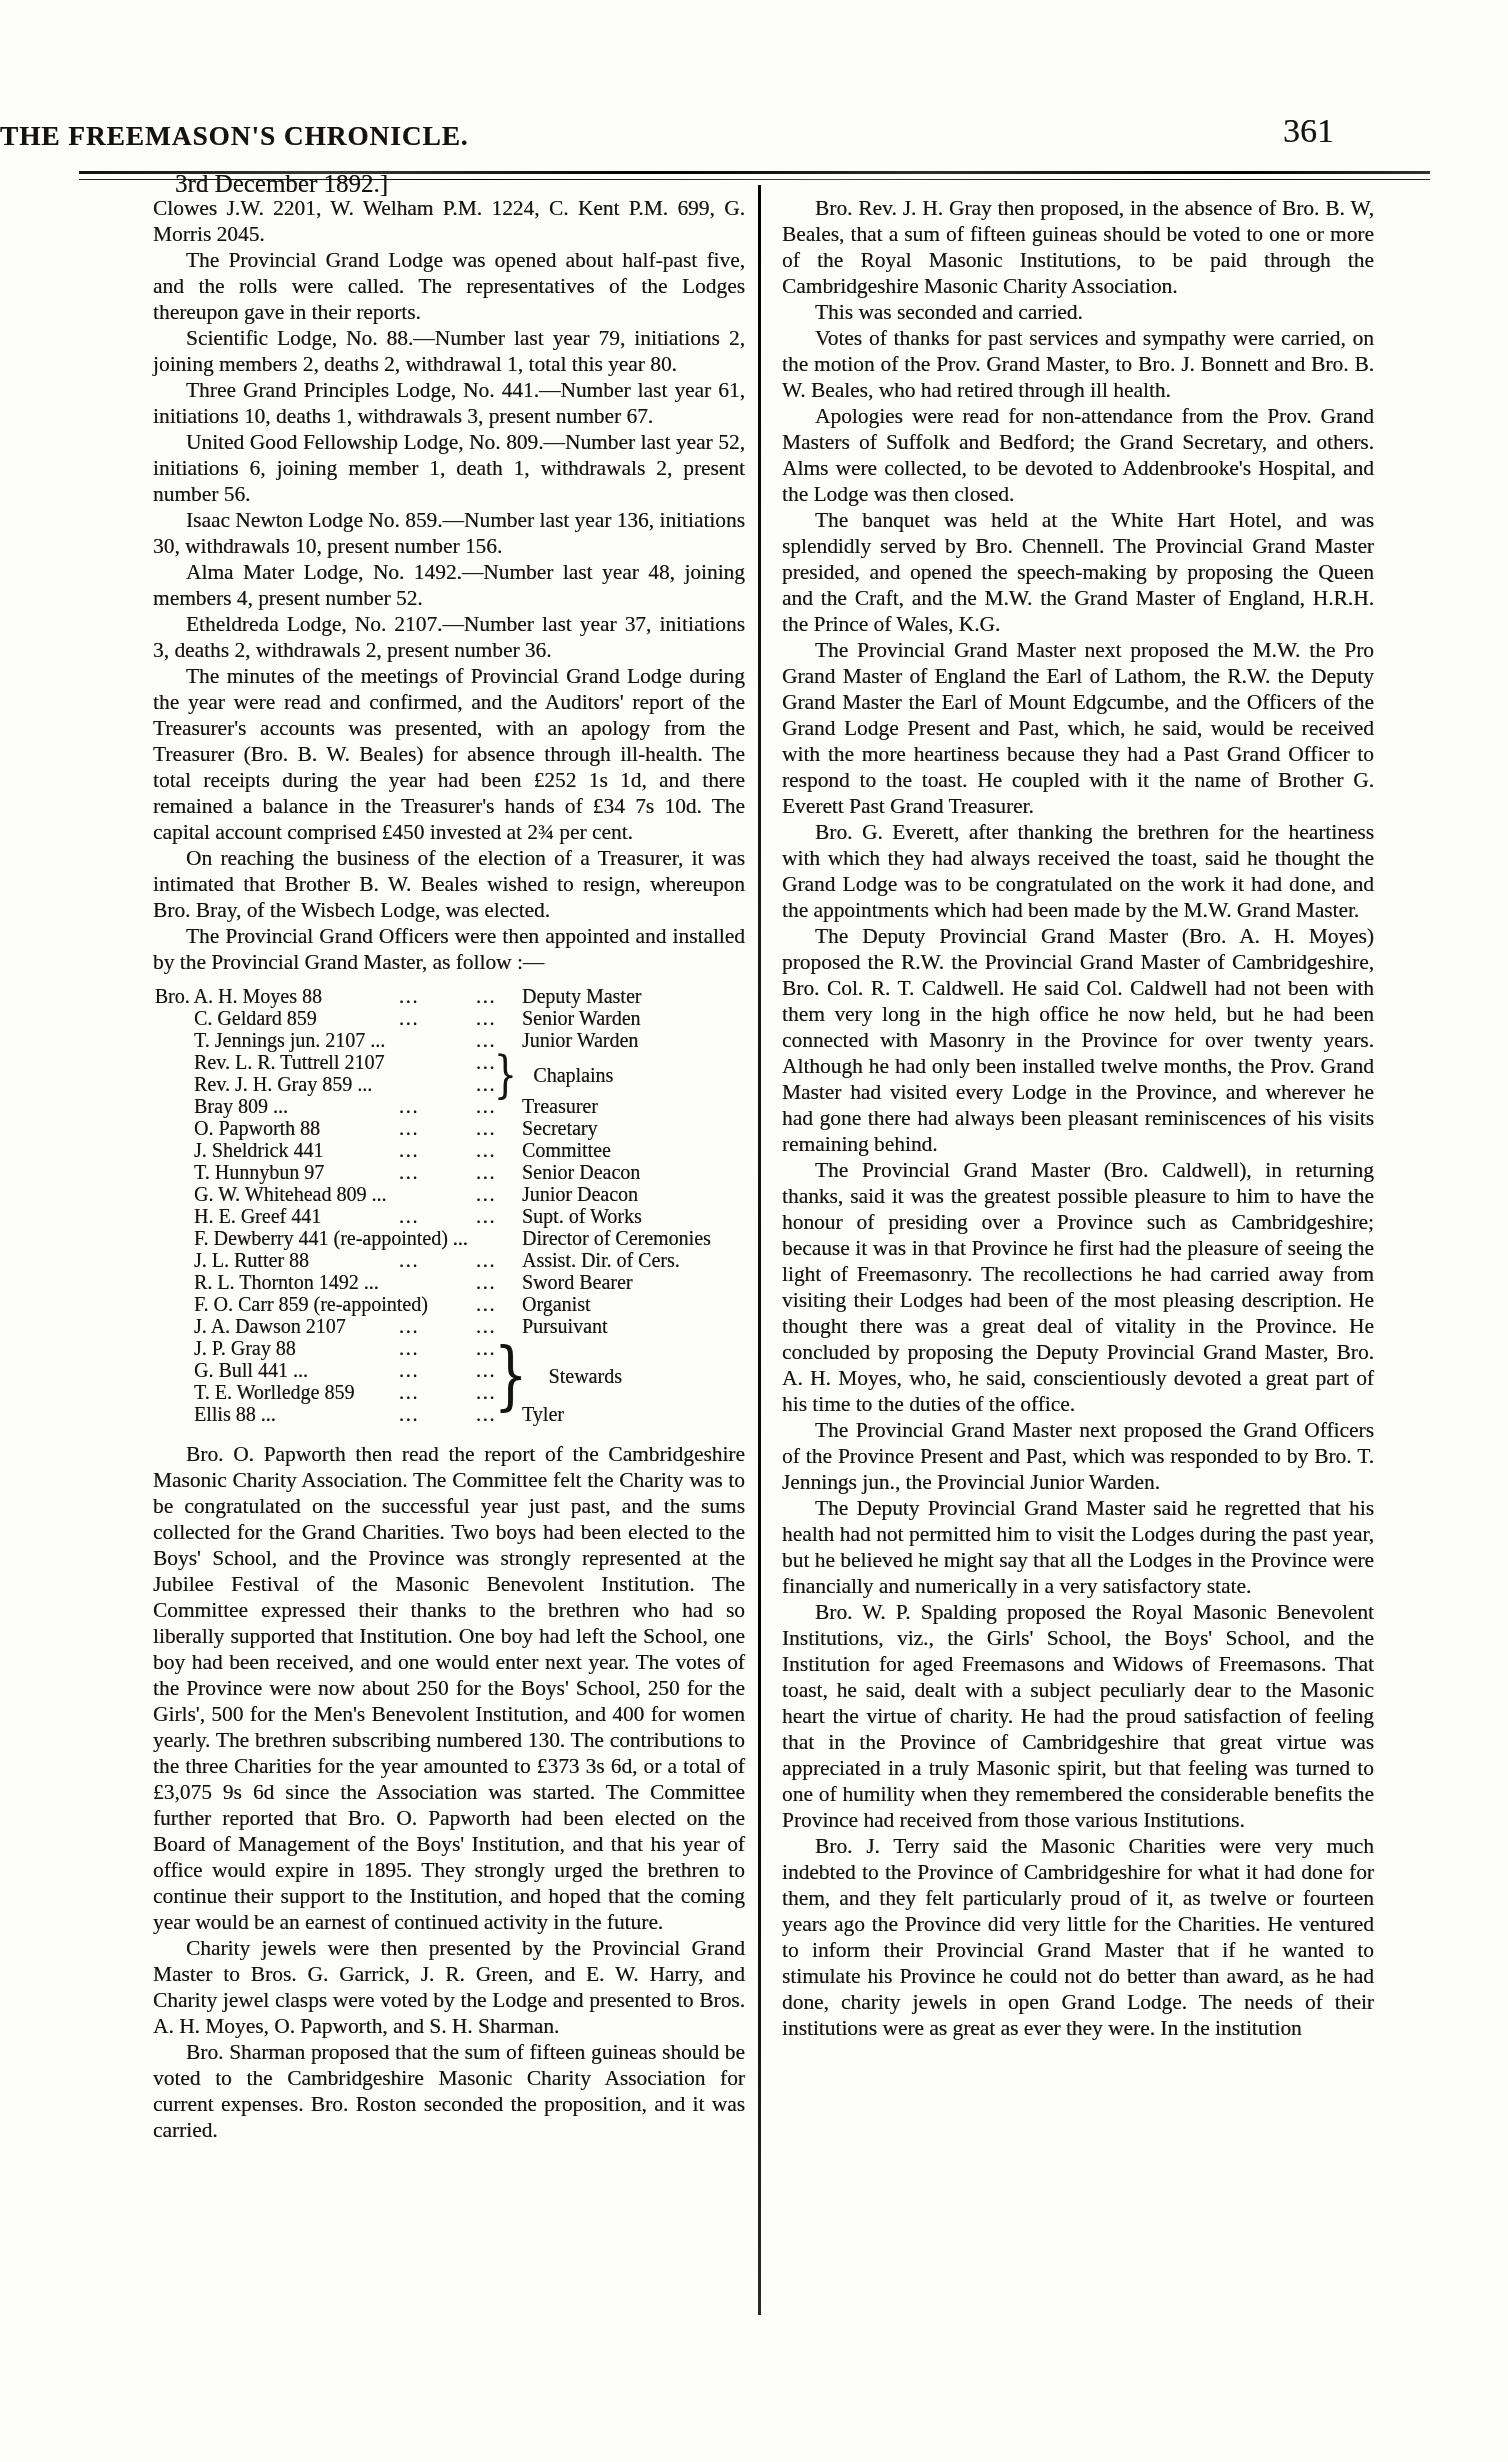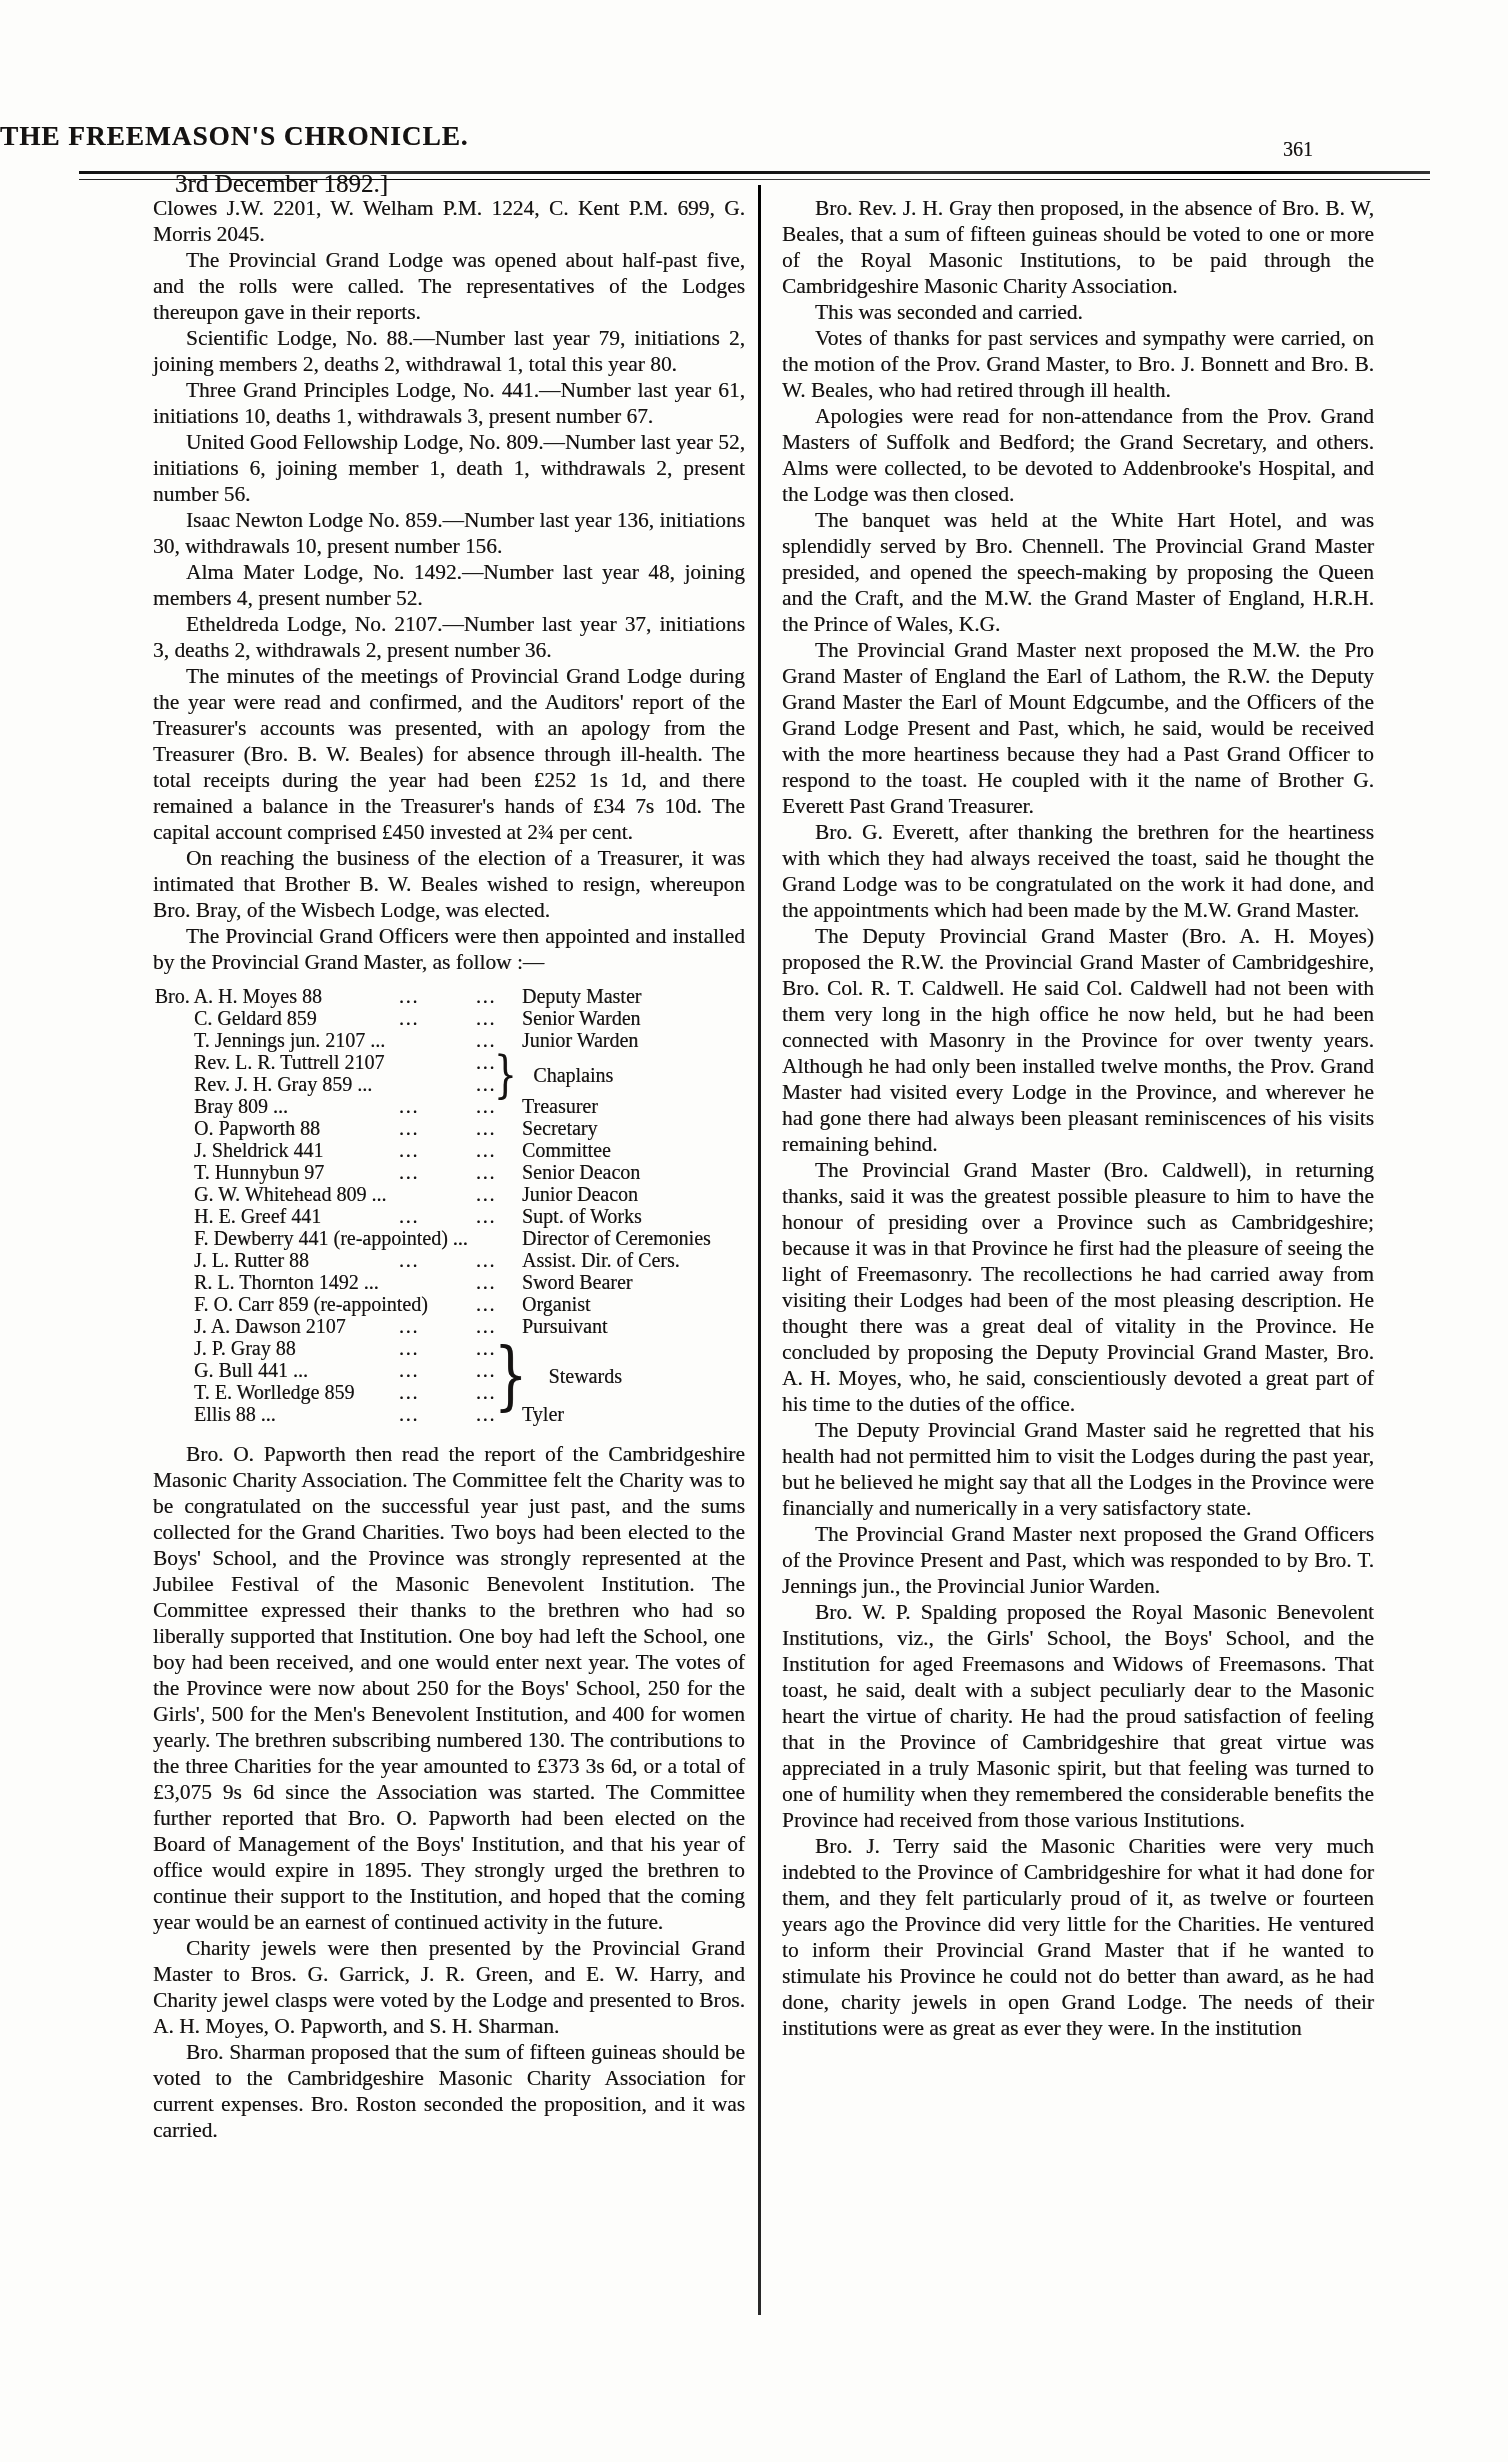--- a/index.html
+++ b/index.html
@@ -5,21 +5,21 @@
   html, body { margin:0; padding:0; background:#ffffff; }
   .page {
     position:relative; width:1508px; height:2462px;
     background:#fdfdfb; overflow:hidden;
     font-family:"Liberation Serif","DejaVu Serif",serif;
     color:#151312;
     text-shadow:0.3px 0 0 rgba(25,20,18,0.55);
   }
   .hdr-date { position:absolute; left:175px; top:125px; font-size:25px; white-space:nowrap;margin-top:45px; }
   .hdr-title { position:absolute; left:0; right:0; top:121px; text-align:left; font-size:27.4px; font-weight:bold; letter-spacing:0.9px; }
-  .hdr-page { position:absolute; left:1283px; top:138px; font-size:20px; }
+  .hdr-page { position:absolute; left:1283px; top:112px; font-size:34px; }
   .rule-wrap { position:absolute; left:79px; top:171px; width:1351px; }
   .rule-a { height:3.4px; background:linear-gradient(90deg,#111 0%,#3a3a3a 18%,#000 42%,#2e2e2e 63%,#000 86%,#333 100%); }
   .rule-b { height:1.7px; margin-top:4.3px; background:linear-gradient(90deg,#222 0%,#000 30%,#444 55%,#000 80%,#222 100%); }
   .divider { position:absolute; left:758px; top:185px; width:2.6px; height:2130px;
     background:linear-gradient(#000 0%,#1c1c1c 35%,#000 70%,#2a2a2a 100%); }
   .col { position:absolute; top:195px; width:592px; font-size:21.4px; line-height:26px; text-align:justify; }
   .col-left  { left:153px; }
   .col-right { left:782px; }
   .bp { margin:0; text-indent:33px; }
   .bp.flush { text-indent:0; }
@@ -208,20 +208,20 @@
   <div class="col col-right">
     <p class="bp">Bro. Rev. J. H. Gray then proposed, in the absence of Bro. B. W, Beales, that a sum of fifteen guineas should be voted to one or more of the Royal Masonic Institutions, to be paid through the Cambridgeshire Masonic Charity Association.</p>
     <p class="bp">This was seconded and carried.</p>
     <p class="bp">Votes of thanks for past services and sympathy were carried, on the motion of the Prov. Grand Master, to Bro. J. Bonnett and Bro. B. W. Beales, who had retired through ill health.</p>
     <p class="bp">Apologies were read for non-attendance from the Prov. Grand Masters of Suffolk and Bedford; the Grand Secretary, and others.  Alms were collected, to be devoted to Addenbrooke's Hospital, and the Lodge was then closed.</p>
     <p class="bp">The banquet was held at the White Hart Hotel, and was splendidly served by Bro. Chennell.  The Provincial Grand Master presided, and opened the speech-making by proposing the Queen and the Craft, and the M.W. the Grand Master of England, H.R.H. the Prince of Wales, K.G.</p>
     <p class="bp">The Provincial Grand Master next proposed the M.W. the Pro Grand Master of England the Earl of Lathom, the R.W. the Deputy Grand Master the Earl of Mount Edgcumbe, and the Officers of the Grand Lodge Present and Past, which, he said, would be received with the more heartiness because they had a Past Grand Officer to respond to the toast.  He coupled with it the name of Brother G. Everett Past Grand Treasurer.</p>
     <p class="bp">Bro. G. Everett, after thanking the brethren for the heartiness with which they had always received the toast, said he thought the Grand Lodge was to be congratulated on the work it had done, and the appointments which had been made by the M.W. Grand Master.</p>
     <p class="bp">The Deputy Provincial Grand Master (Bro. A. H. Moyes) proposed the R.W. the Provincial Grand Master of Cambridgeshire, Bro. Col. R. T. Caldwell.  He said Col. Caldwell had not been with them very long in the high office he now held, but he had been connected with Masonry in the Province for over twenty years.  Although he had only been installed twelve months, the Prov. Grand Master had visited every Lodge in the Province, and wherever he had gone there had always been pleasant reminiscences of his visits remaining behind.</p>
     <p class="bp">The Provincial Grand Master (Bro. Caldwell), in returning thanks, said it was the greatest possible pleasure to him to have the honour of presiding over a Province such as Cambridgeshire; because it was in that Province he first had the pleasure of seeing the light of Freemasonry.  The recollections he had carried away from visiting their Lodges had been of the most pleasing description.  He thought there was a great deal of vitality in the Province.  He concluded by proposing the Deputy Provincial Grand Master, Bro. A. H. Moyes, who, he said, conscientiously devoted a great part of his time to the duties of the office.</p>
+    <p class="bp">The Provincial Grand Master next proposed the Grand Officers of the Province Present and Past, which was responded to by Bro. T. Jennings jun., the Provincial Junior Warden.</p>
     <p class="bp">The Deputy Provincial Grand Master said he regretted that his health had not permitted him to visit the Lodges during the past year, but he believed he might say that all the Lodges in the Province were financially and numerically in a very satisfactory state.</p>
-    <p class="bp">The Provincial Grand Master next proposed the Grand Officers of the Province Present and Past, which was responded to by Bro. T. Jennings jun., the Provincial Junior Warden.</p>
     <p class="bp">Bro. W. P. Spalding proposed the Royal Masonic Benevolent Institutions, viz., the Girls' School, the Boys' School, and the Institution for aged Freemasons and Widows of Freemasons.  That toast, he said, dealt with a subject peculiarly dear to the Masonic heart the virtue of charity.  He had the proud satisfaction of feeling that in the Province of Cambridgeshire that great virtue was appreciated in a truly Masonic spirit, but that feeling was turned to one of humility when they remembered the considerable benefits the Province had received from those various Institutions.</p>
     <p class="bp">Bro. J. Terry said the Masonic Charities were very much indebted to the Province of Cambridgeshire for what it had done for them, and they felt particularly proud of it, as twelve or fourteen years ago the Province did very little for the Charities.  He ventured to inform their Provincial Grand Master that if he wanted to stimulate his Province he could not do better than award, as he had done, charity jewels in open Grand Lodge.  The needs of their institutions were as great as ever they were.  In the institution</p>
   </div>
 
 </div>
 
 
 </body></html>

